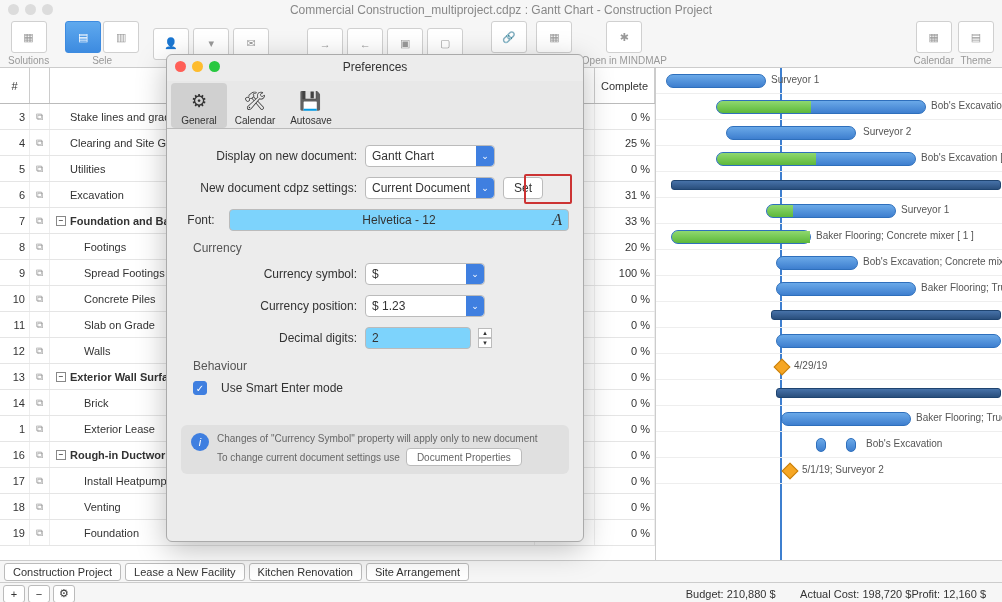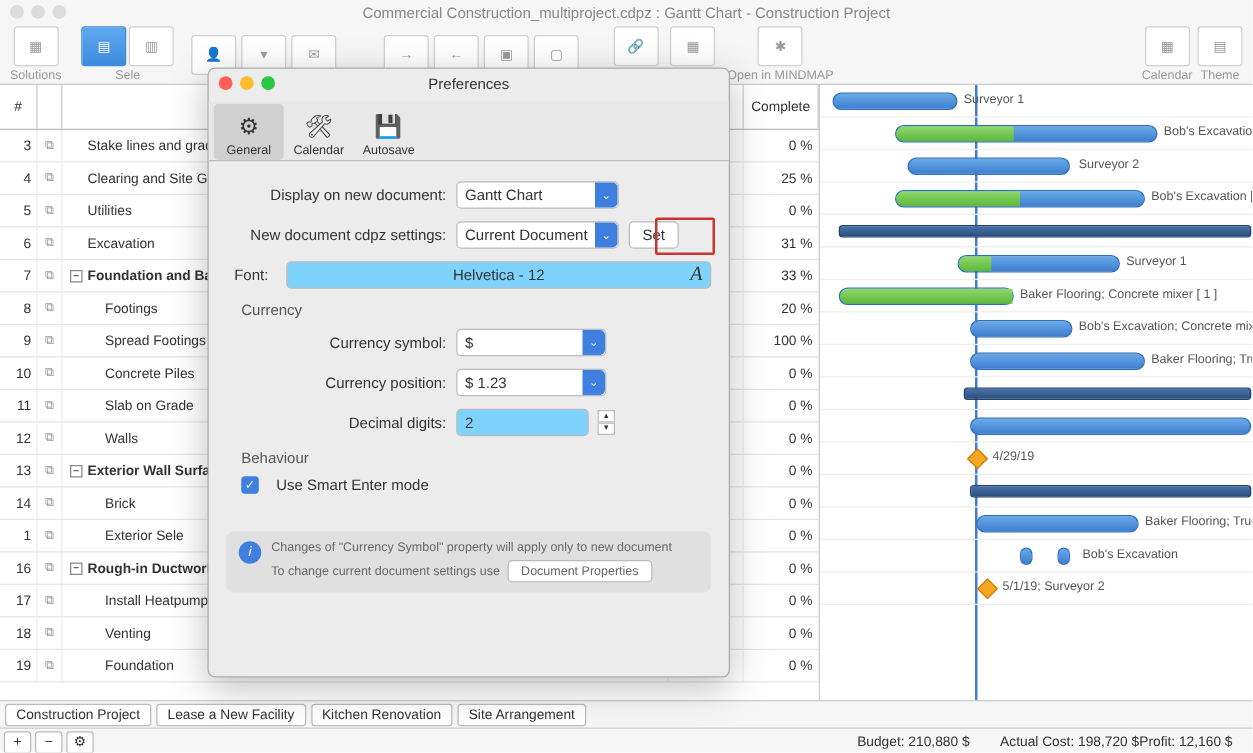--- a/index.html
+++ b/index.html
@@ -273,21 +273,21 @@
           </div>
           <div class="col-date"></div>
           <div class="col-complete">0 %</div>
         </div>
         <div class="row">
           <div class="col-num">1</div>
           <div class="col-ico">
             <span class="link-ico">⧉</span>
           </div>
           <div class="col-name name-cell" style="padding-left:34px">
-            <span>Exterior Sele</span>
+            <span>Exterior Lease</span>
           </div>
           <div class="col-date"></div>
           <div class="col-complete">0 %</div>
         </div>
         <div class="row bold">
           <div class="col-num">16</div>
           <div class="col-ico">
             <span class="link-ico">⧉</span>
           </div>
           <div class="col-name name-cell" style="padding-left:6px">

